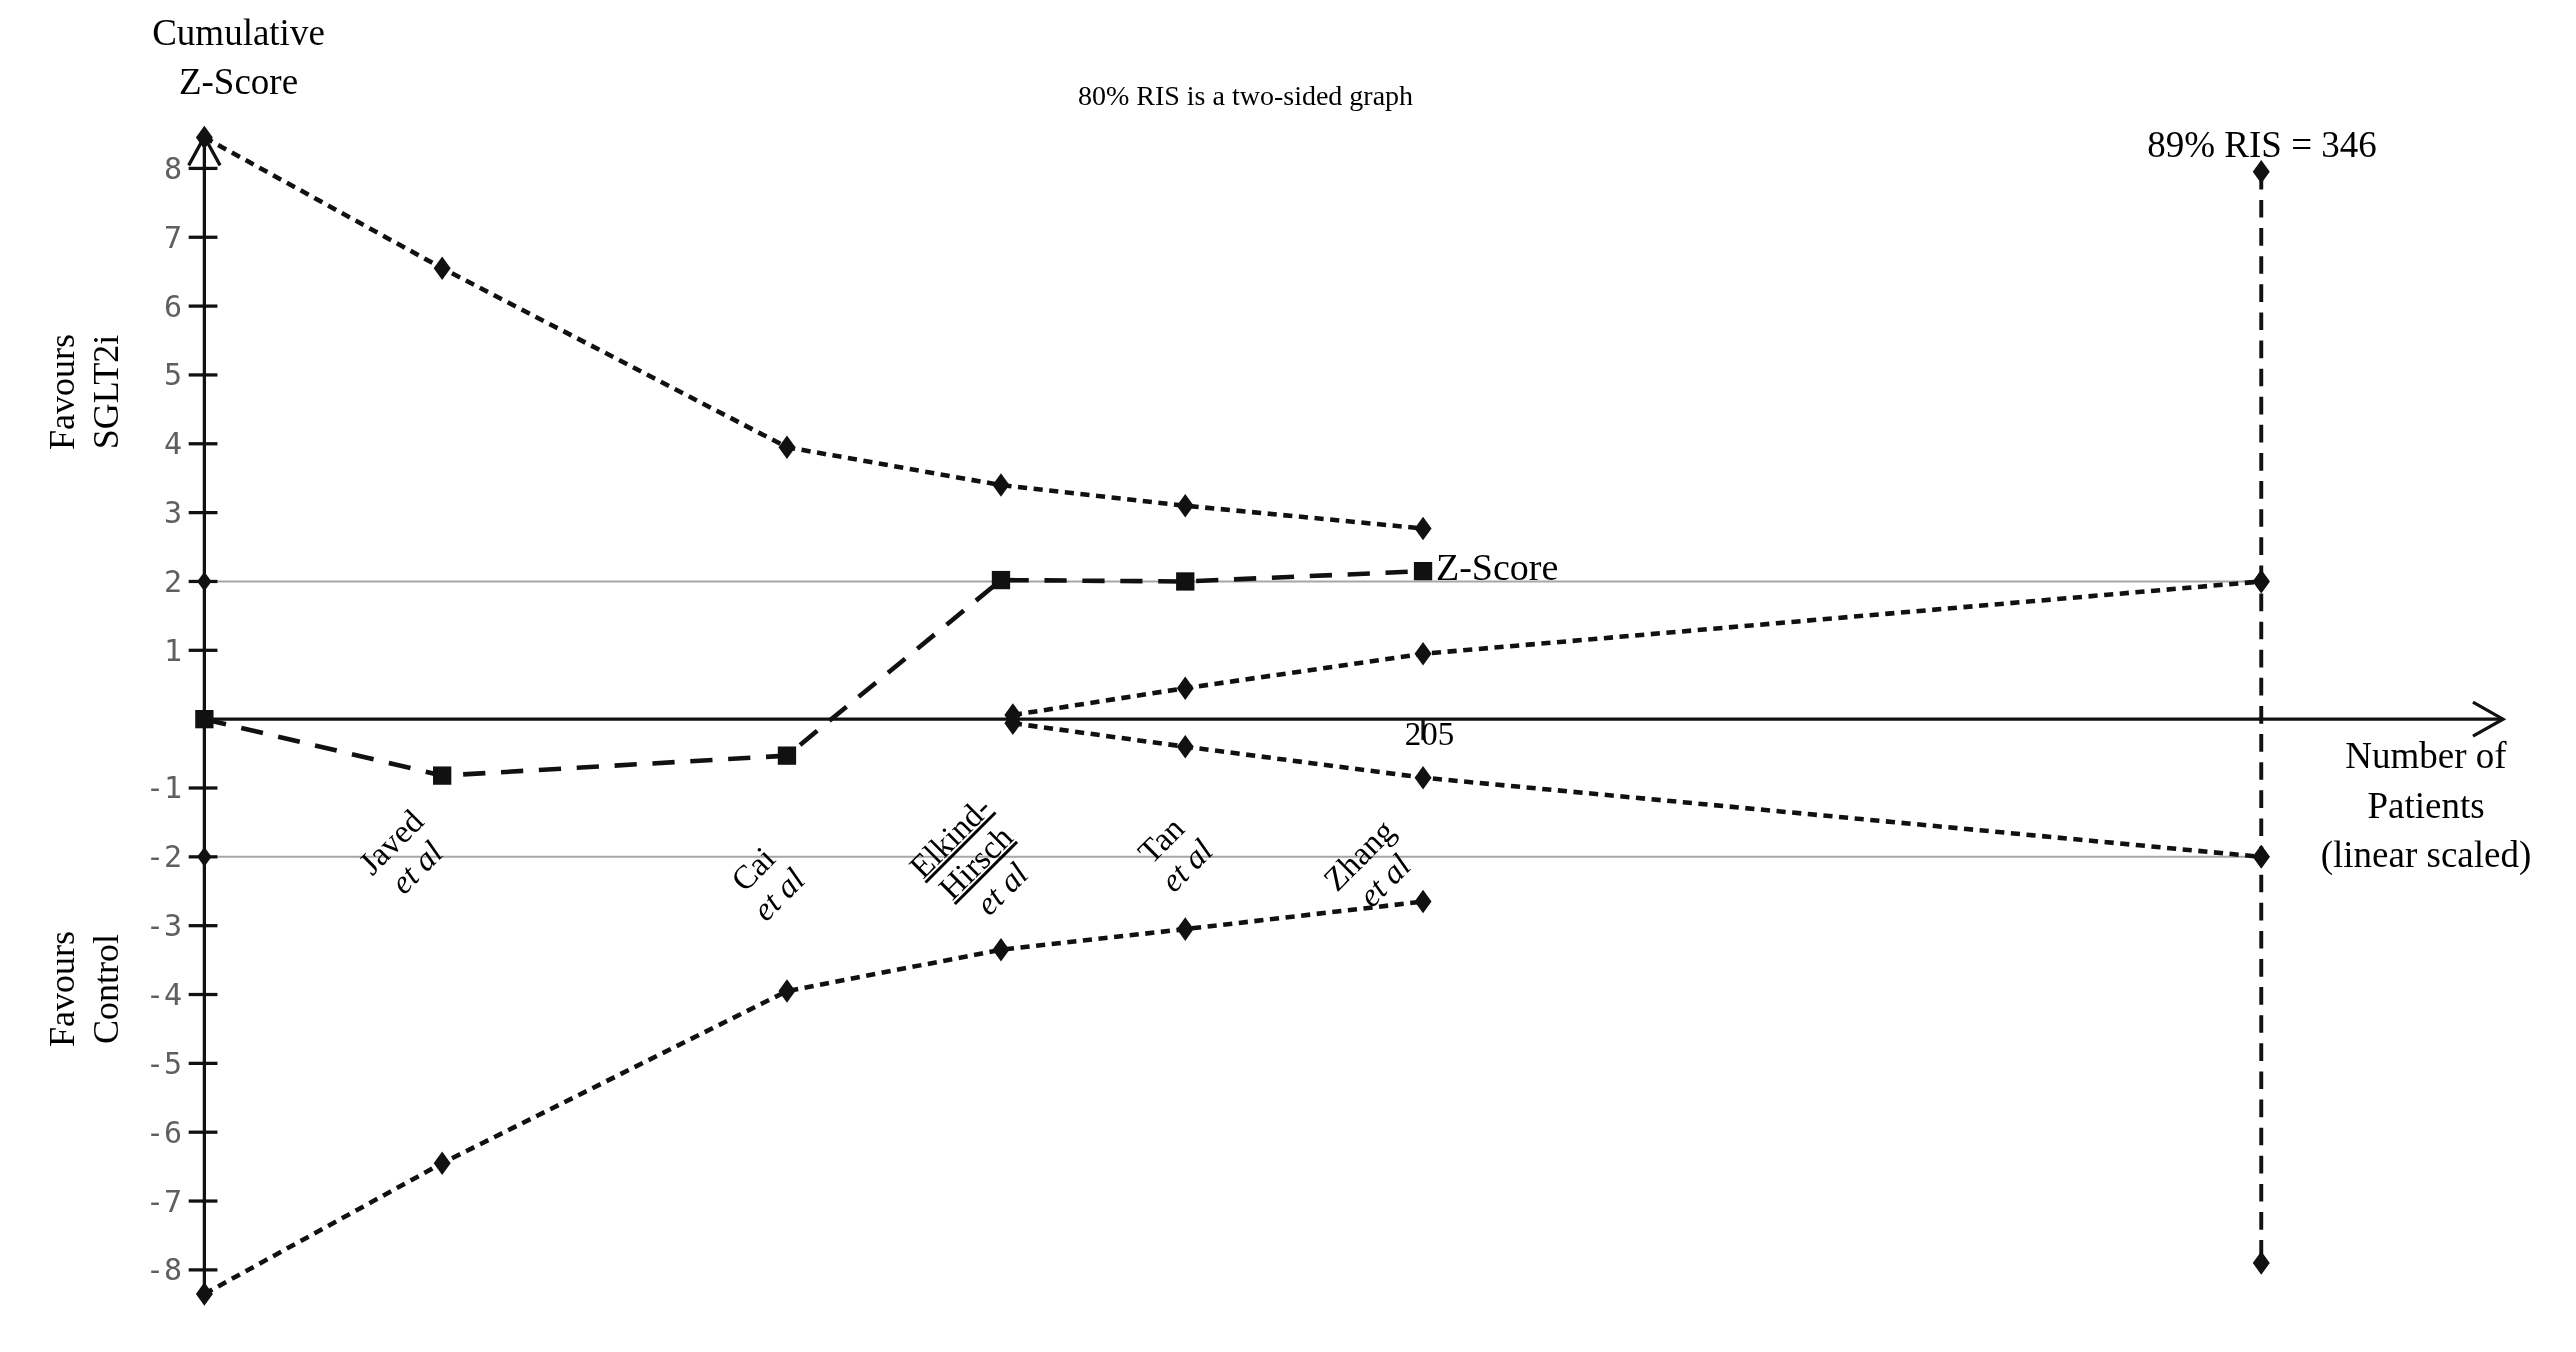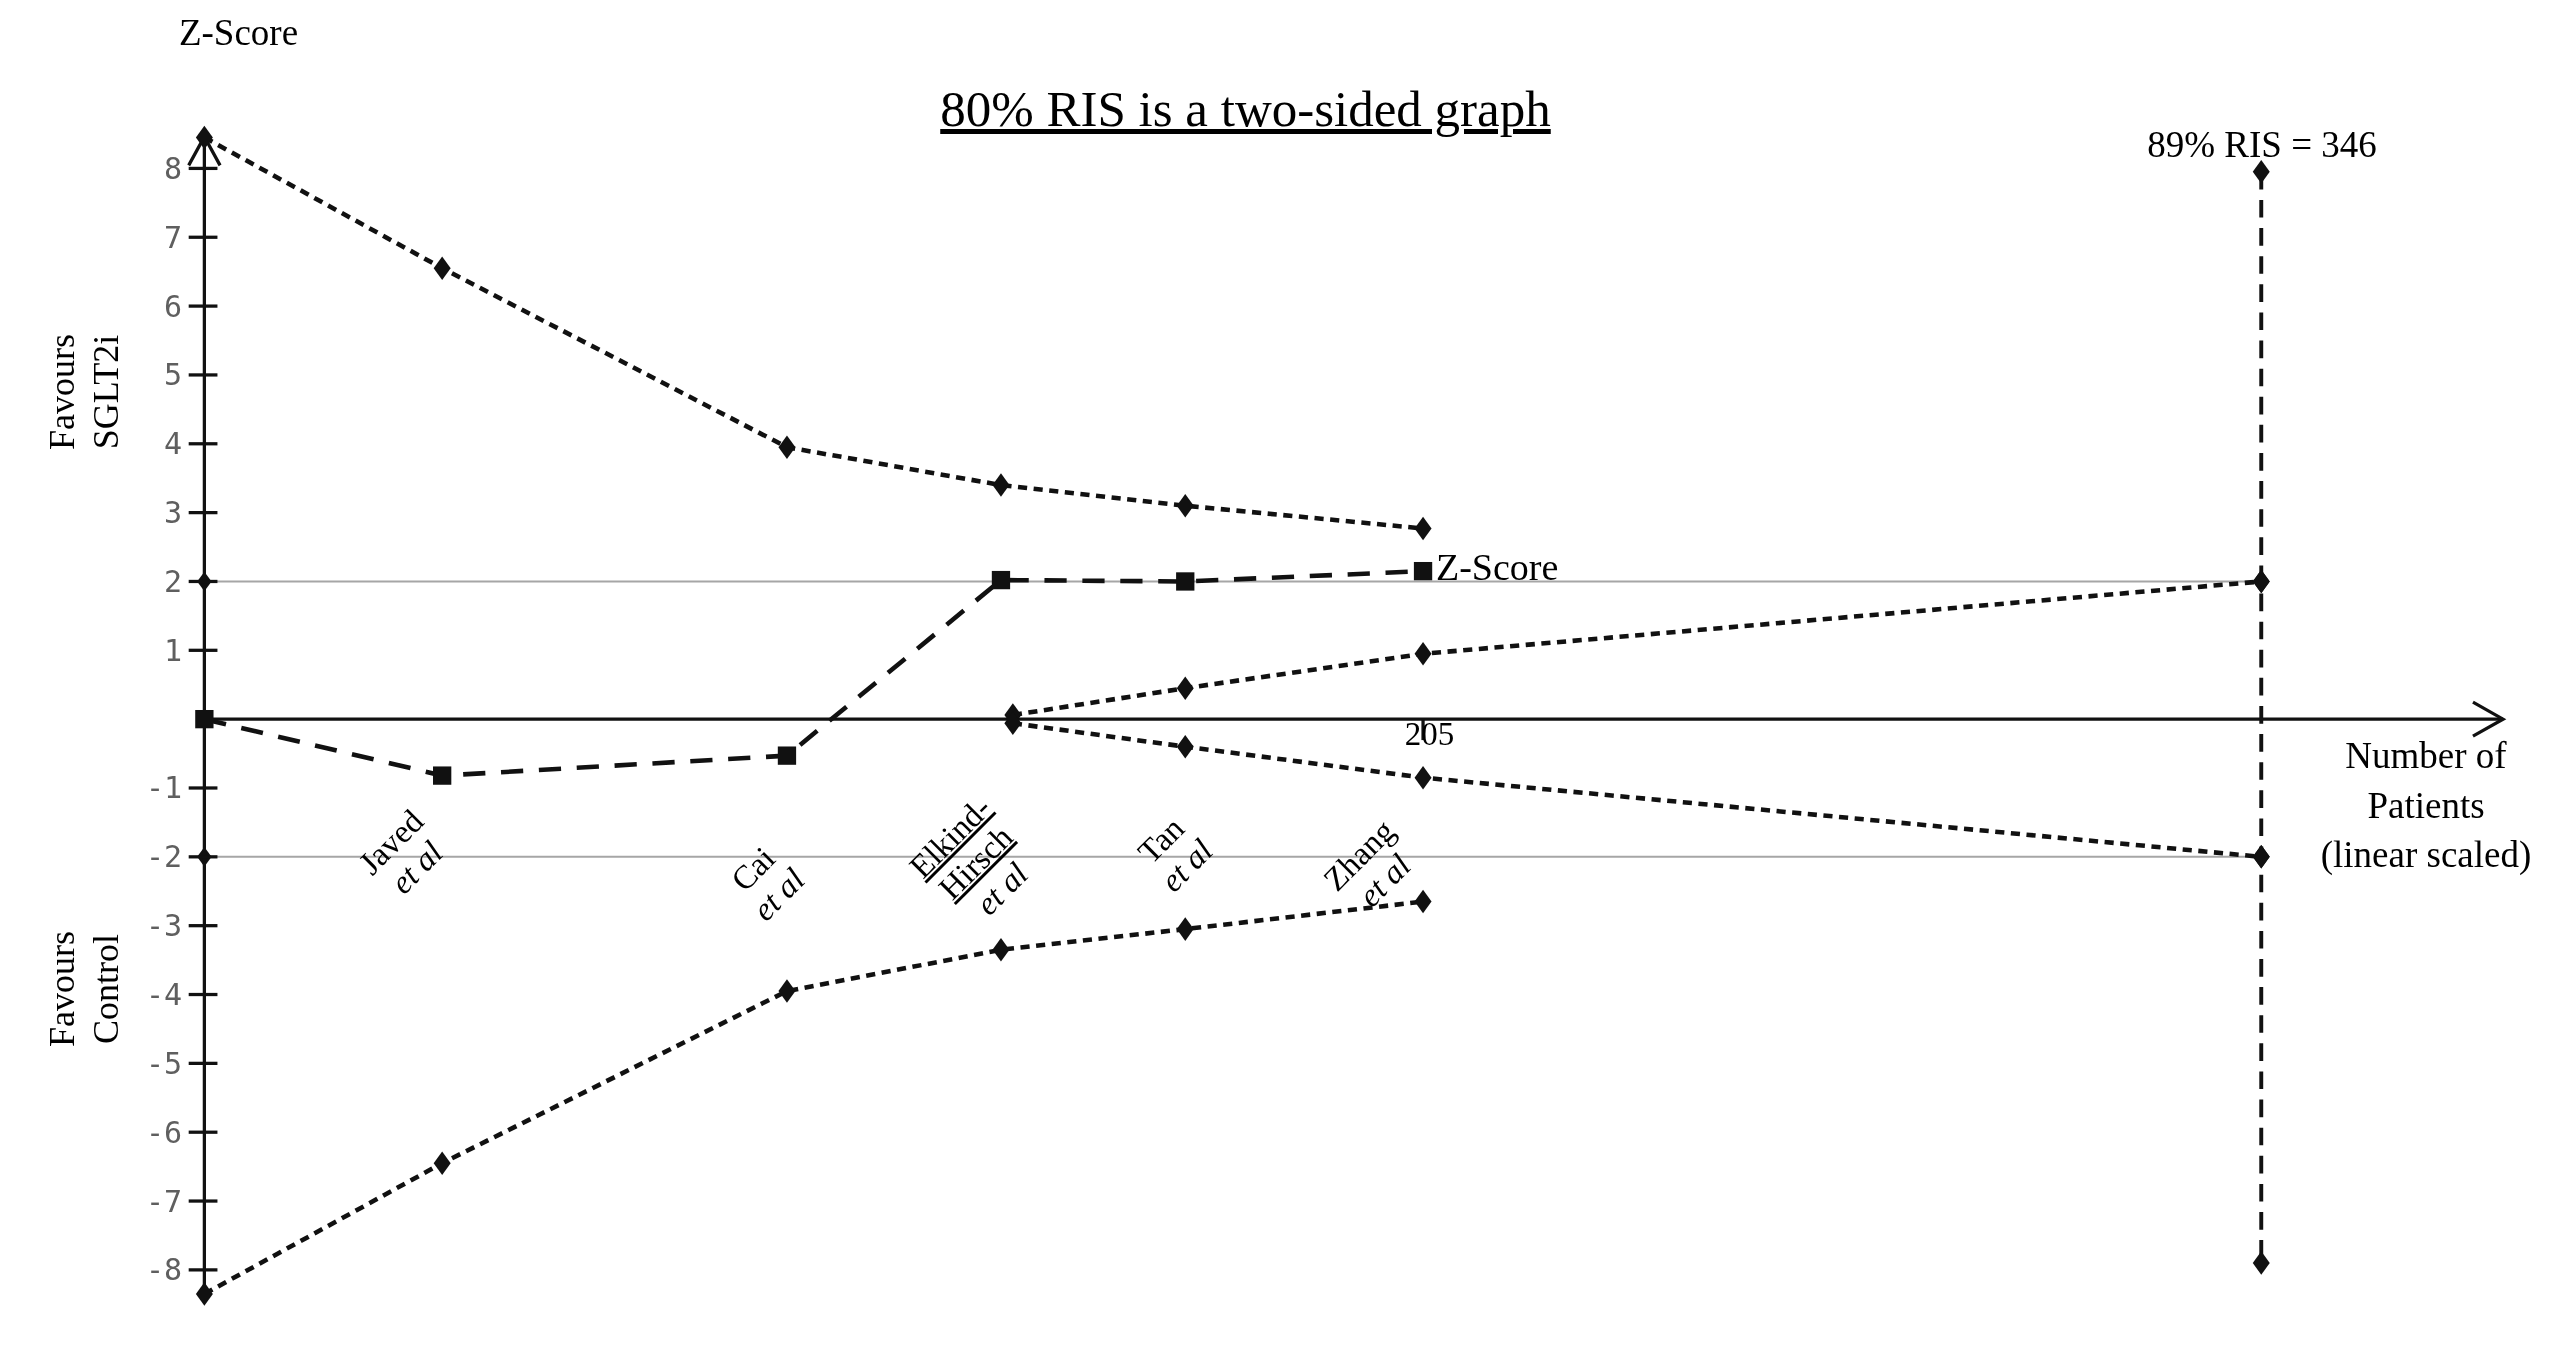--- a/index.html
+++ b/index.html
@@ -2,21 +2,21 @@
 <html style="font-size:10.5px"><head>
 <meta charset="utf-8">
 <style>
   html,body{margin:0;padding:0;background:#ffffff;}
   #stage{position:relative;width:2576px;height:1352px;background:#ffffff;overflow:hidden;
          font-family:"Liberation Serif", serif;color:#000;}
   #plot{position:absolute;left:0;top:0;}
   .txt{position:absolute;white-space:nowrap;}
   .center{text-align:center;}
   .heading{font-size:37px;line-height:1.32;}
-  .title{font-size:51px;text-decoration:underline;}
+  .title{font-size:28px;}
   .ris-label{font-size:37px;}
   .zscore-label{font-size:38px;}
   .xaxis-label{font-size:37px;line-height:1.34;}
   .tick205{font-size:33px;}
   .favours{font-size:36px;line-height:1.22;transform:translate(-50%,-50%) rotate(-90deg);}
   .study{font-size:33px;line-height:1.1;transform:translate(-50%,-50%) rotate(-45deg);}
   .study .etal{font-style:italic;}
   .study .u{text-decoration:underline;}
   .study div{text-align:center;}
 </style>
@@ -99,20 +99,21 @@
       <polygon points="2176.065,1171.505 2189.065,1189.505 2176.065,1207.505 2163.065,1189.505" fill="#111111"></polygon>
       <polygon points="3458.178,1292.6 3471.178,1310.6 3458.178,1328.6 3445.178,1310.6" fill="#111111"></polygon>
       <polyline points="3458.178,262.865 3458.178,889.4 3458.178,1310.6 3458.178,1931.87" fill="none" stroke="#111111" stroke-width="6" stroke-dasharray="27 16"></polyline>
       <polygon points="3458.178,244.865 3471.178,262.865 3458.178,280.865 3445.178,262.865" fill="#111111"></polygon>
       <polygon points="3458.178,871.4 3471.178,889.4 3458.178,907.4 3445.178,889.4" fill="#111111"></polygon>
       <polygon points="3458.178,1292.6 3471.178,1310.6 3458.178,1328.6 3445.178,1310.6" fill="#111111"></polygon>
       <polygon points="3458.178,1913.87 3471.178,1931.87 3458.178,1949.87 3445.178,1931.87" fill="#111111"></polygon>
     </svg>
 
   <div class="txt heading center" style="left:85px;top:9.2px;width:307px;">
+    <div>Cumulative</div>
     <div>Z-Score</div>
   </div>
 
   <div class="txt title center" style="left:886px;top:80px;width:719px;">80% RIS is a two-sided graph</div>
 
   <div class="txt ris-label center" style="left:2033px;top:123px;width:458px;">89% RIS = 346</div>
 
   <div class="txt zscore-label" style="left:1436px;top:545px;">Z-Score</div>
 
   <div class="txt tick205 center" style="left:1377px;top:716px;width:105px;">205</div>

